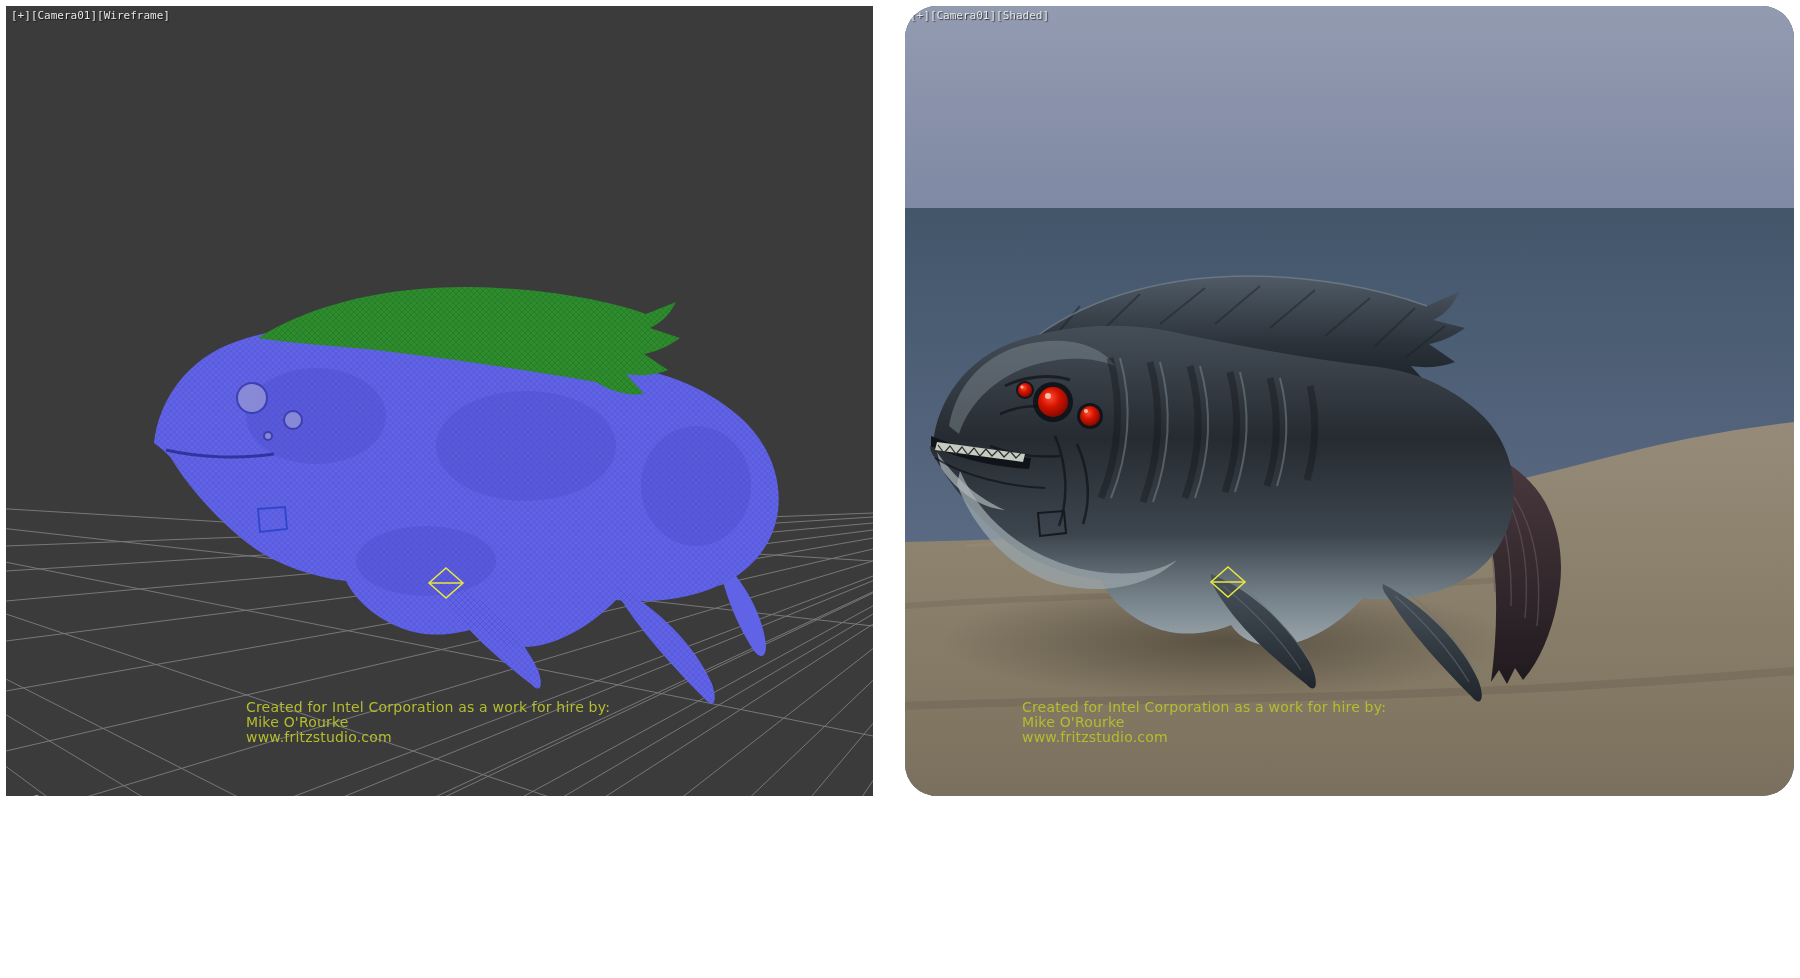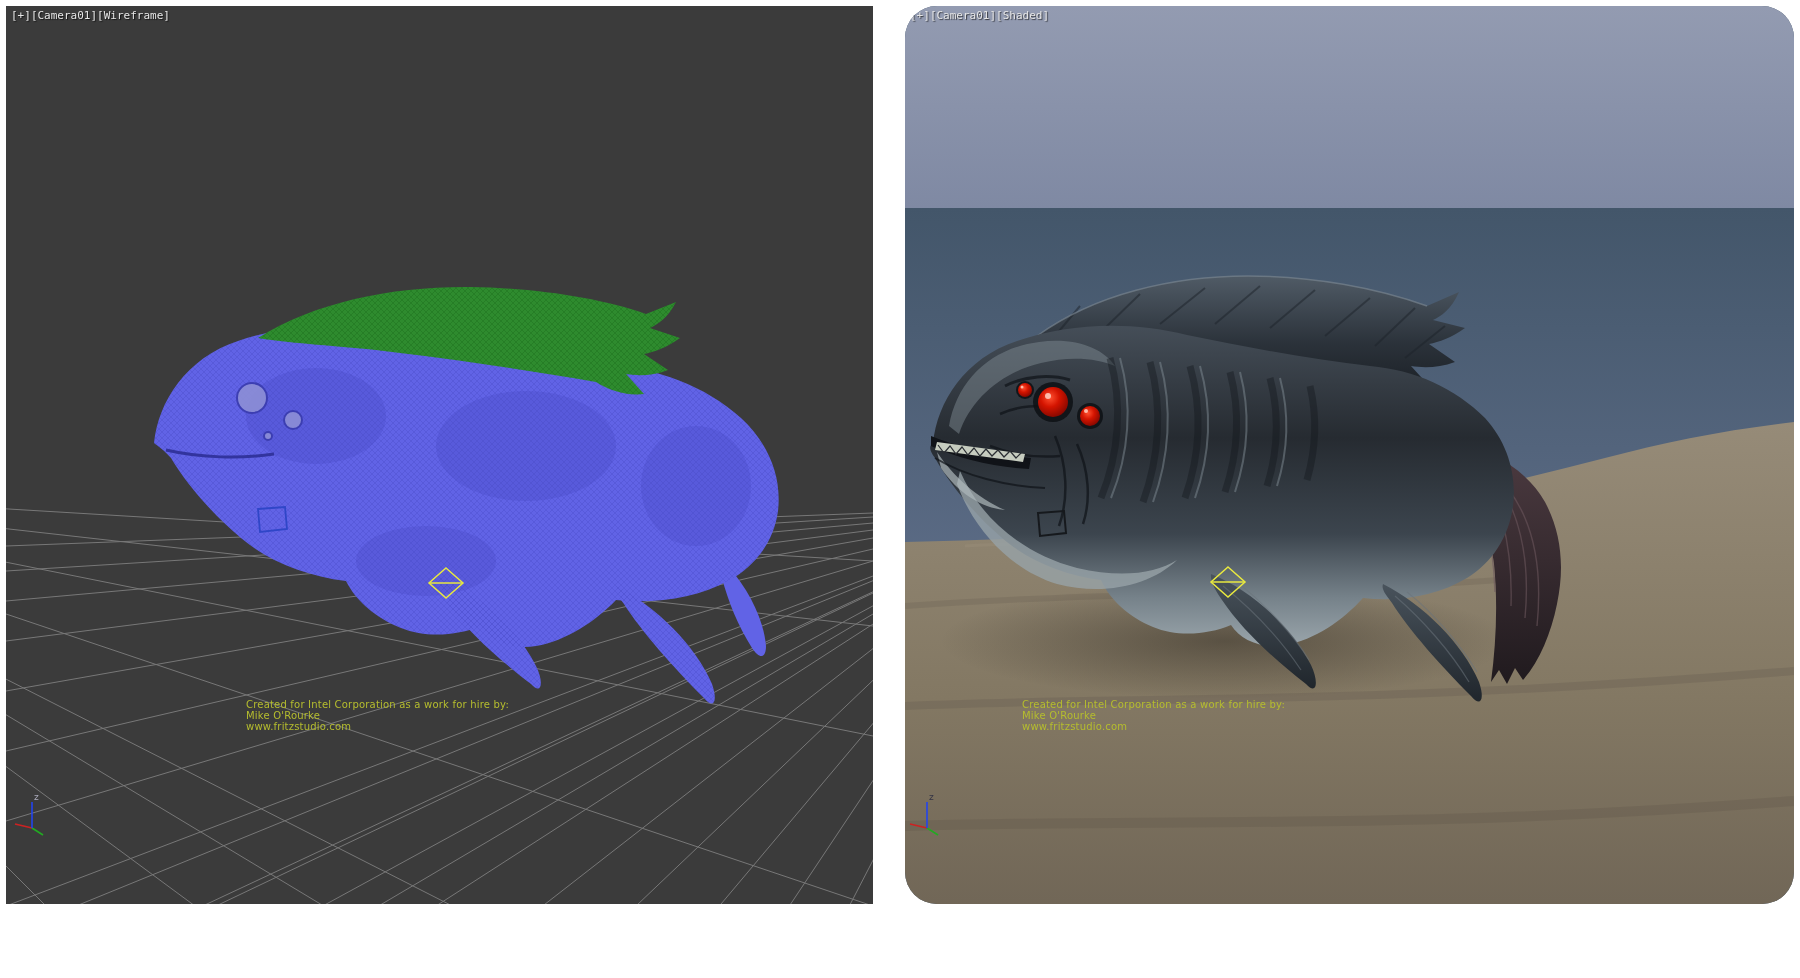--- a/index.html
+++ b/index.html
@@ -1,35 +1,35 @@
 <!DOCTYPE html>
 <html><head>
 <meta charset="utf-8">
 <style>
   html,body{margin:0;padding:0;}
   body{
     width:1800px;height:978px;position:relative;overflow:hidden;
     background:#ffffff;
     font-family:"DejaVu Sans", sans-serif;
   }
-  .viewport{position:absolute;top:6px;height:898px;overflow:hidden;}
+  .viewport{position:absolute;top:6px;height:790px;overflow:hidden;}
   .vp-left{left:6px;width:867px;background:#3b3b3b;}
   .vp-right{left:905px;width:889px;background:#43566a;border-radius:32px;}
   .vp-label{
     position:absolute;top:3px;left:5px;z-index:6;
     font-family:"DejaVu Sans Mono", monospace;
     font-size:11px;color:#e6e6e6;
     text-shadow:1px 1px 1px rgba(0,0,0,.65);
     white-space:nowrap;cursor:default;
   }
   .vp-label span{cursor:pointer;}
   .scene{position:absolute;left:0;top:0;display:block;}
   .watermark{
     position:absolute;z-index:5;color:#b5bd2e;
-    font-size:10px;line-height:1.08;letter-spacing:.2px;
+    font-size:14px;line-height:1.08;letter-spacing:.2px;
     pointer-events:none;
   }
   .wm-left{left:240px;top:694px;}
   .wm-right{left:117px;top:694px;}
 </style>
 </head>
 <body>
 
 <div class="viewport vp-left">
   <div class="vp-label">

